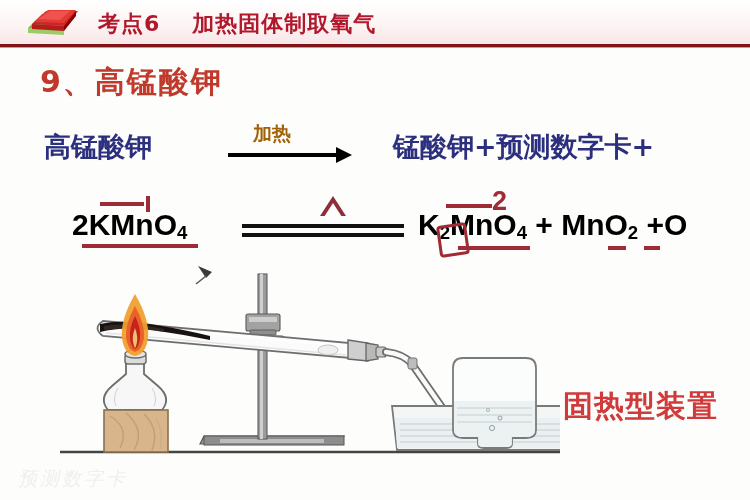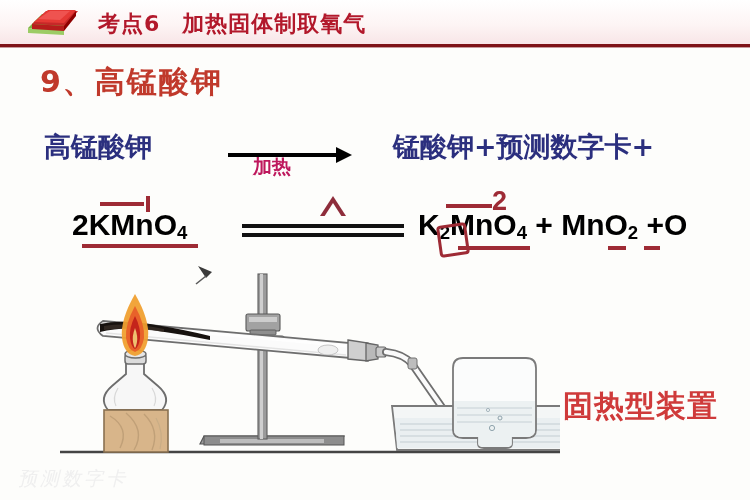--- a/index.html
+++ b/index.html
@@ -42,21 +42,21 @@
     left: 98px;
     top: 9px;
     font-size: 22px;
     font-weight: bold;
     color: #b2182b;
     letter-spacing: 1px;
     white-space: nowrap;
     font-family: "DejaVu Sans", "Liberation Sans", sans-serif;
   }
   #header-title .kp {
-    margin-right: 22px;
+    margin-right: 32px;
   }
   #header-rule {
     position: absolute;
     left: 0; top: 44px;
     width: 750px;
     height: 3px;
     background: #7e1318;
   }
   #header-rule-thin {
     position: absolute;
@@ -105,24 +105,23 @@
     top: 0px;
     width: 130px;
     height: 48px;
   }
   #arrow-condition {
     position: absolute;
     left: 25px;
     top: -4px;
     font-size: 19px;
     font-weight: bold;
-    color: #be185d;
+    color: #a16207;
     white-space: nowrap;
     font-family: "DejaVu Sans", "Liberation Sans", sans-serif;
-    margin-top: 33px;
   }
   #arrow-shaft {
     position: absolute;
     left: 0;
     top: 28px;
     width: 112px;
     height: 4px;
     background: #000000;
   }
   #arrow-head {

